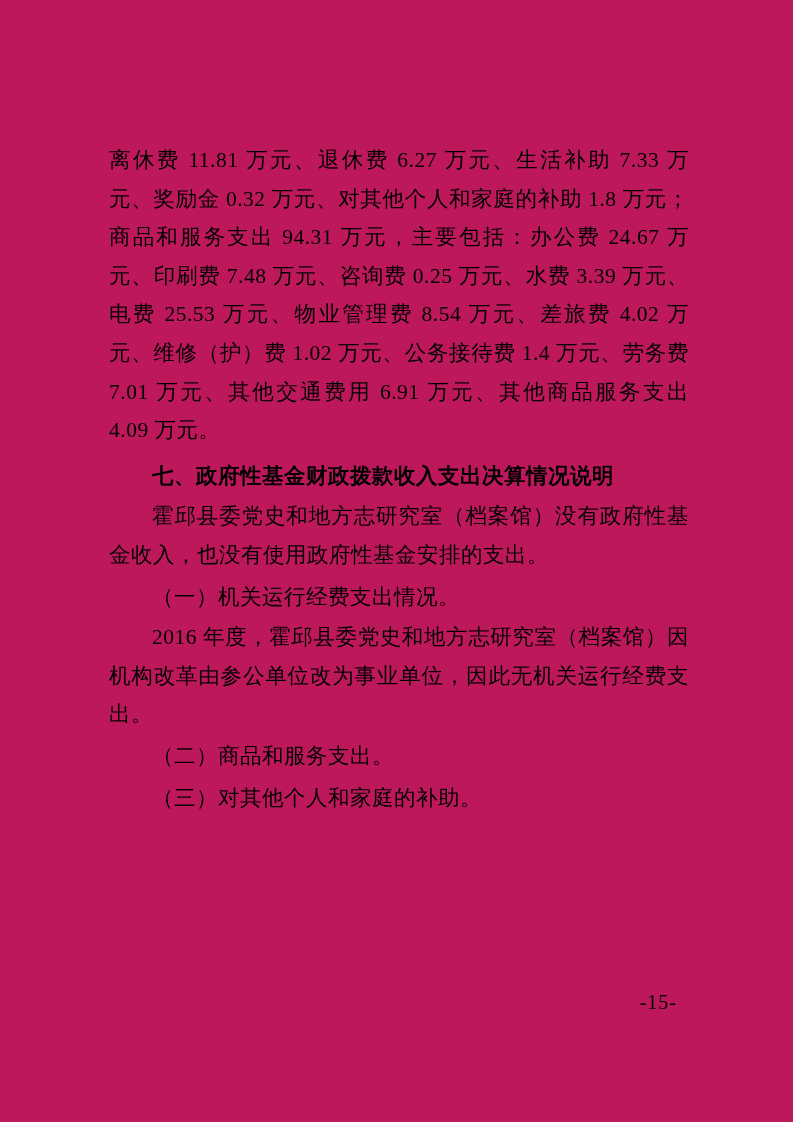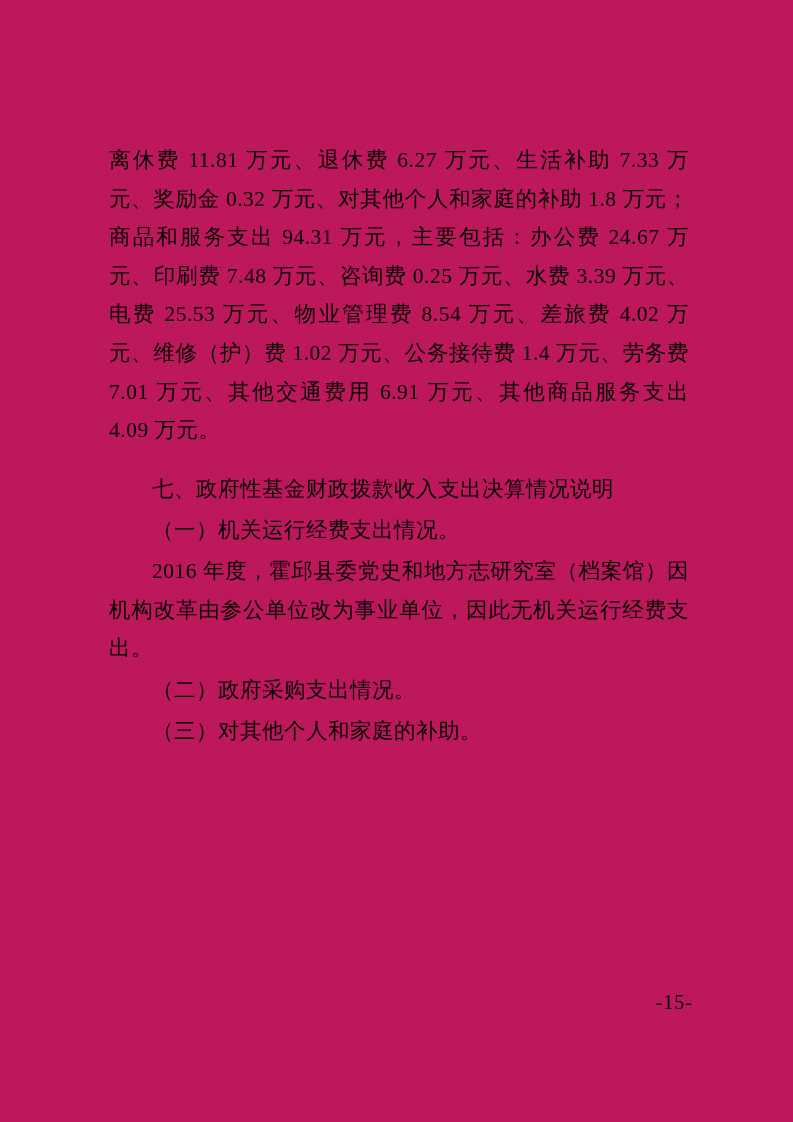--- a/index.html
+++ b/index.html
@@ -31,56 +31,57 @@
     margin: 0;
   }
   .para-continued {
     text-indent: 0;
   }
   .para {
     text-indent: 2em;
   }
   .heading-1 {
     text-indent: 2em;
-    font-weight: normal;
+    font-weight: bold;
     font-family: "Liberation Sans", "DejaVu Sans", sans-serif;
     letter-spacing: 0.5px;
-    margin-top: 20px;
+    margin-top: 7px;
     margin-bottom: 2px;
   }
   .heading-2 {
     text-indent: 2em;
     font-weight: normal;
     margin-top: 3px;
     margin-bottom: 2px;
   }
   .page-number {
     position: absolute;
-    right: 100px;
+    right: 116px;
     bottom: 108px;
     font-size: 20px;
     font-family: "Liberation Serif", "DejaVu Serif", serif;
     letter-spacing: 1px;
   }
 </style>
 </head>
 <body>
 
 <div class="page">
   <div class="content">
     <p class="block para-continued">离休费 11.81 万元、退休费 6.27 万元、生活补助 7.33 万元、奖励金 0.32 万元、对其他个人和家庭的补助 1.8 万元；商品和服务支出 94.31 万元，主要包括：办公费 24.67 万元、印刷费 7.48 万元、咨询费 0.25 万元、水费 3.39 万元、电费 25.53 万元、物业管理费 8.54 万元、差旅费 4.02 万元、维修（护）费 1.02 万元、公务接待费 1.4 万元、劳务费 7.01 万元、其他交通费用 6.91 万元、其他商品服务支出 4.09 万元。</p>
 
     <p class="block heading-1">七、政府性基金财政拨款收入支出决算情况说明</p>
 
+    <p class="block para">霍邱县委党史和地方志研究室（档案馆）没有政府性基金收入，也没有使用政府性基金安排的支出。</p>
 
 
     <p class="block heading-2">（一）机关运行经费支出情况。</p>
 
     <p class="block para">2016 年度，霍邱县委党史和地方志研究室（档案馆）因机构改革由参公单位改为事业单位，因此无机关运行经费支出。</p>
 
-    <p class="block heading-2">（二）政府采购支出情况。</p>
+    <p class="block heading-2">（二）商品和服务支出。</p>
 
 
     <p class="block heading-2">（三）对其他个人和家庭的补助。</p>
   </div>
 
   <div class="page-number">-15-</div>
 </div>
 
 </body></html>

